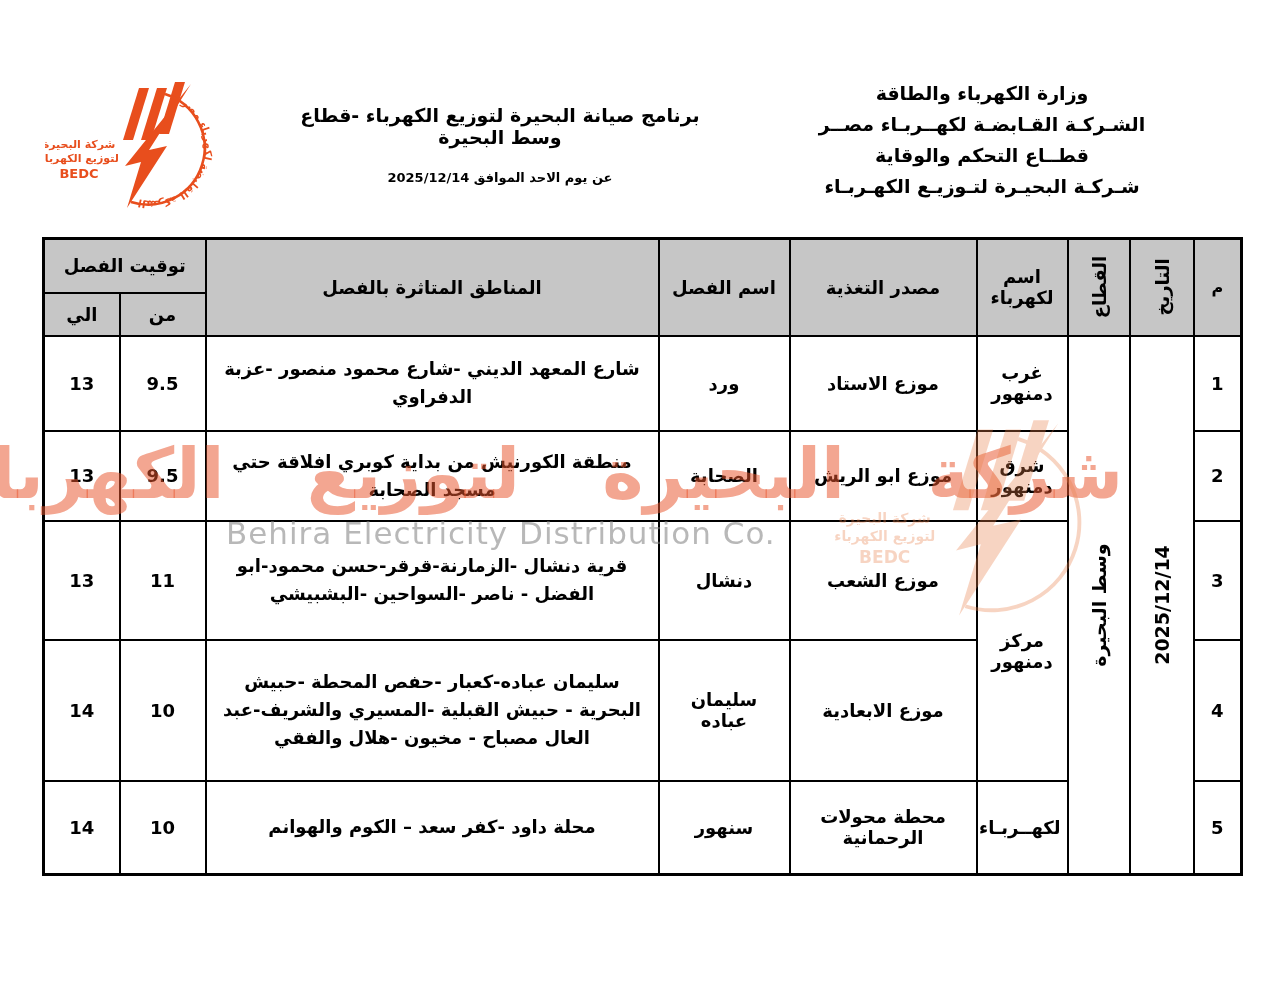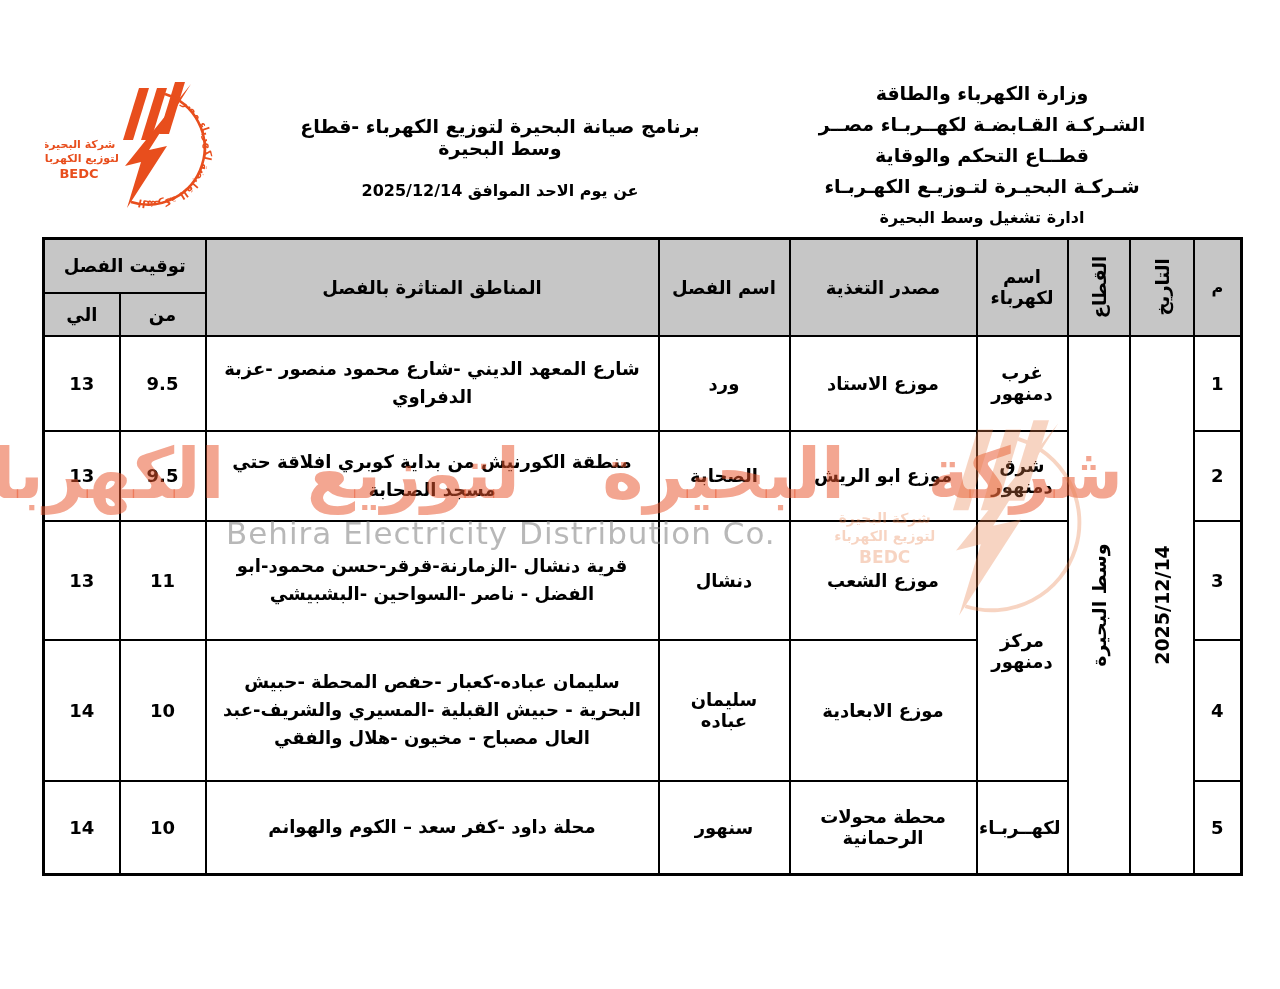--- a/index.html
+++ b/index.html
@@ -9,23 +9,23 @@
   }
   
   .org-block{
     position:absolute;top:78px;right:58px;width:480px;
     direction:rtl;text-align:center;font-weight:bold;font-size:19px;line-height:31px;
   }
   .org-block .line{white-space:nowrap;}
   .org-block .line:nth-child(5){font-size:16px;}
   .title-block{
     position:absolute;top:104px;left:280px;width:440px;
-    direction:rtl;text-align:center;font-weight:bold;font-size:19px;margin-top:11px;
-  }
-  .title-block .t2{margin-top:22px;font-size:16px;}
+    direction:rtl;text-align:center;font-weight:bold;font-size:19px;
+  }
+  .title-block .t2{margin-top:22px;font-size:13px;}
   .logo-wrap{position:absolute;left:45px;top:62px;width:200px;height:150px;}
   
   .sched-table{
     position:absolute;left:42px;top:237px;width:1198px;
     border-collapse:collapse;table-layout:fixed;direction:rtl;
     font-weight:bold;
   }
   .sched-table td,.sched-table th{
     border:2px solid #000;text-align:center;vertical-align:middle;
     padding:2px 6px;overflow:hidden;
@@ -84,21 +84,20 @@
 <div class="title-block">
   <div class="t1">برنامج صيانة البحيرة لتوزيع الكهرباء -قطاع وسط البحيرة</div>
   <div class="t2">عن يوم الاحد الموافق 2025/12/14</div>
 </div>
 
 <div class="org-block">
   <div class="line">وزارة الكهرباء والطاقة</div>
   <div class="line">الشـركـة القـابضـة لكهــربـاء مصــر</div>
   <div class="line">قطــاع التحكم والوقاية</div>
   <div class="line">شـركـة البحيـرة لتـوزيـع الكهـربـاء</div>
-  <div class="line">ادارة تشغيل وسط البحيرة</div>
 </div>
 
 <table class="sched-table" dir="rtl">
   <colgroup>
     <col style="width:48px">
       <col style="width:64px">
       <col style="width:62px">
     <col style="width:91px">
       <col style="width:187px">
       <col style="width:131px">

